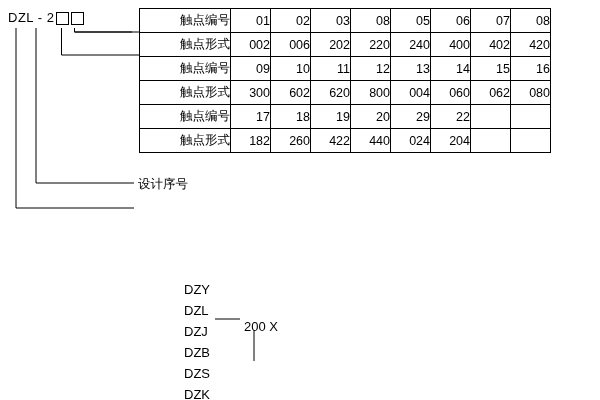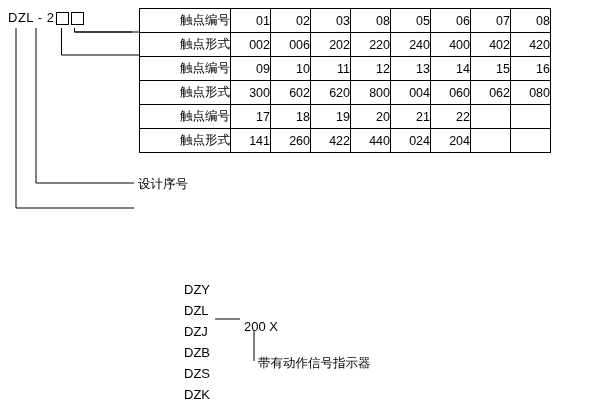--- a/index.html
+++ b/index.html
@@ -181,28 +181,28 @@
         <td class="cell">060</td>
         <td class="cell">062</td>
         <td class="cell">080</td>
       </tr>
       <tr>
         <td class="rowhead">触点编号</td>
         <td class="cell">17</td>
         <td class="cell">18</td>
         <td class="cell">19</td>
         <td class="cell">20</td>
-        <td class="cell">21</td>
+        <td class="cell">29</td>
         <td class="cell">22</td>
         <td class="cell"></td>
         <td class="cell"></td>
       </tr>
       <tr>
         <td class="rowhead">触点形式</td>
-        <td class="cell">141</td>
+        <td class="cell">182</td>
         <td class="cell">260</td>
         <td class="cell">422</td>
         <td class="cell">440</td>
         <td class="cell">024</td>
         <td class="cell">204</td>
         <td class="cell"></td>
         <td class="cell"></td>
       </tr>
     </tbody>
   </table>
@@ -212,15 +212,14 @@
   <div class="series-list">
     <div>DZY</div>
     <div>DZL</div>
     <div>DZJ</div>
     <div>DZB</div>
     <div>DZS</div>
     <div>DZK</div>
   </div>
 
   <div class="series-200">200  X</div>
-  <div class="indicator-note">带有动作信号指示器</div>
 
 </div>
 
 </body></html>

